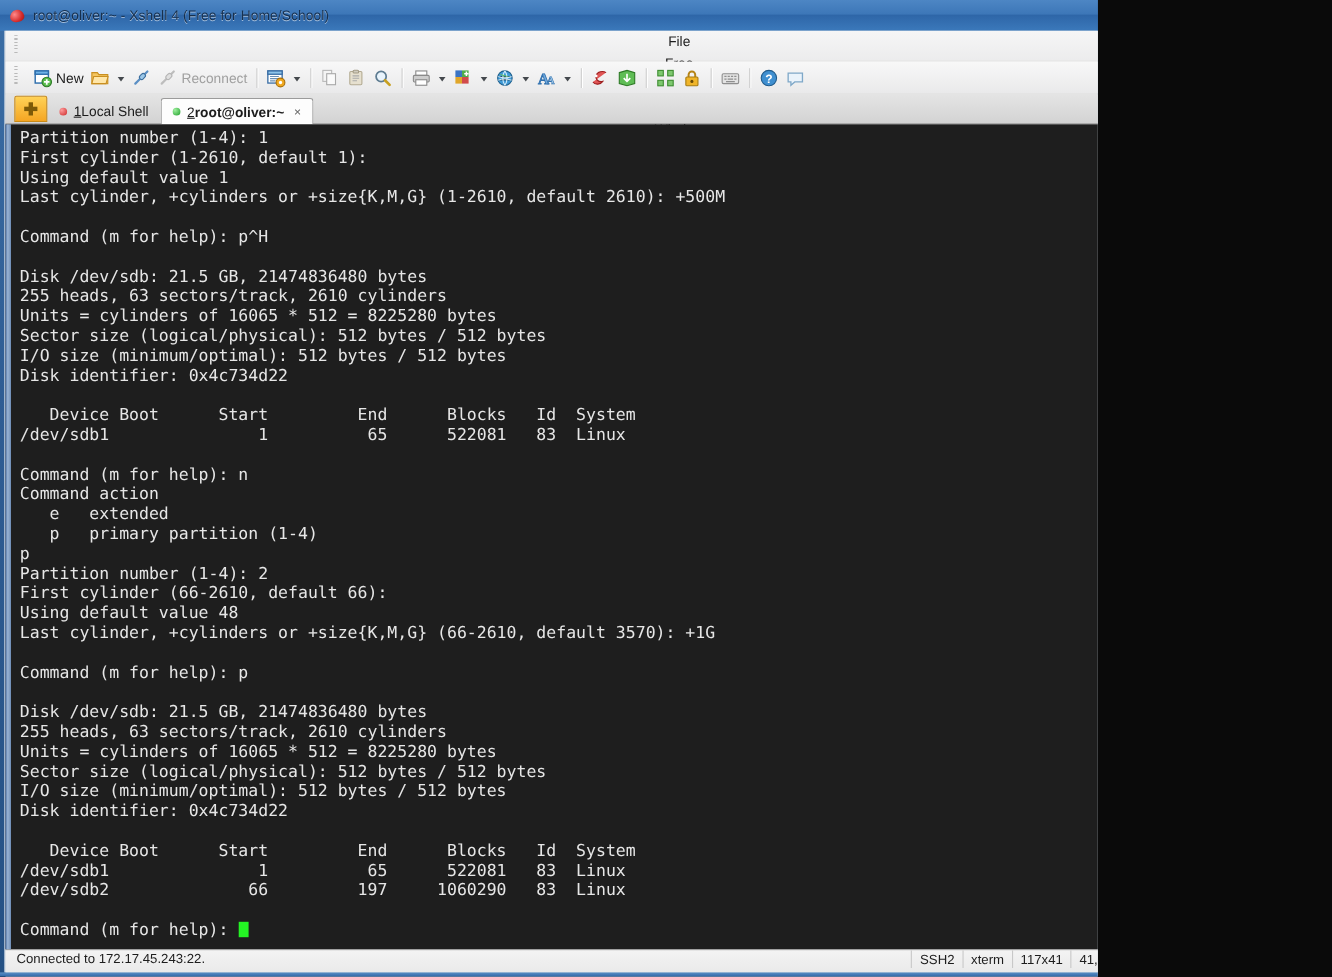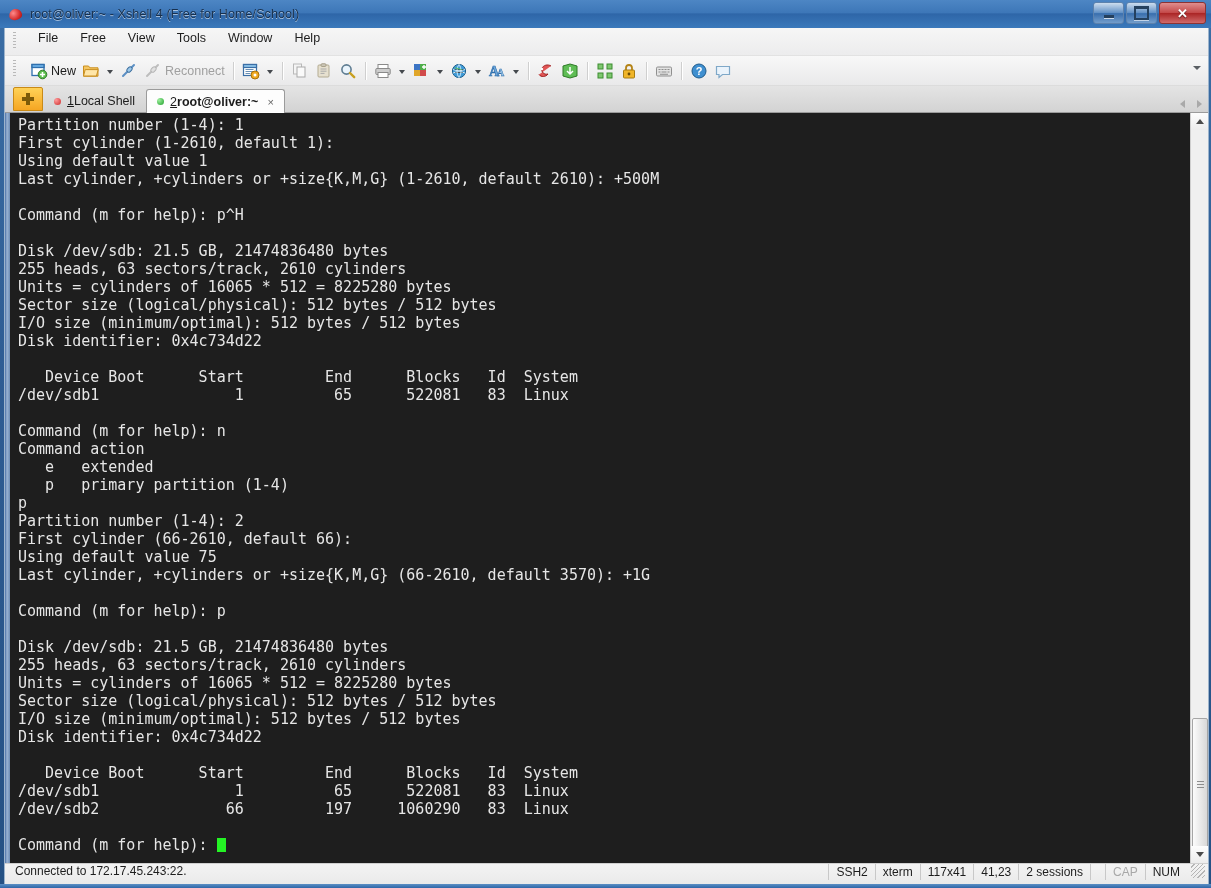--- a/index.html
+++ b/index.html
@@ -1,18 +1,18 @@
 <!DOCTYPE html>
 <html><head>
 <meta charset="utf-8">
 <style>
   html,body{margin:0;padding:0;background:#0a0a0a;}
   body{font-family:"Liberation Sans",sans-serif;}
   #app{
-    position:relative;width:1211px;height:888px;overflow:hidden;
+    position:relative;width:998px;height:888px;overflow:hidden;
     background:linear-gradient(180deg,#3b6ea5 0%,#2f5d94 40%,#255184 100%);
   }
 
   
   .titlebar{
     position:absolute;left:0;top:0;width:1211px;height:28px;
     background:linear-gradient(180deg,#4d86c4 0%,#3d77b8 45%,#2e66a8 50%,#3b79bb 100%);
     display:flex;align-items:center;
   }
   .tb-icon{width:16px;height:16px;margin-left:8px;margin-right:6px;position:relative;flex:0 0 auto;}
@@ -30,21 +30,21 @@
   .gl-min{width:10px;height:3px;background:#24405e;margin-top:6px;box-shadow:0 1px 0 rgba(255,255,255,.7);}
   .gl-max{width:11px;height:9px;border:2px solid #24405e;border-top-width:3px;box-shadow:0 1px 0 rgba(255,255,255,.6);}
   .gl-x{color:#fff;font-size:13px;font-weight:bold;line-height:1;text-shadow:0 1px 1px rgba(0,0,0,.5);}
 
   
   .client{position:absolute;left:4px;top:28px;width:1203px;height:856px;
     background:#f0f0f0;border-left:1px solid #9db4cc;border-right:1px solid #9db4cc;}
 
   
   .menubar{height:27px;background:linear-gradient(180deg,#f6f6f6,#ececed);
-    display:flex;align-items:flex-start;padding-left:22px;border-bottom:1px solid #e2e2e2;position:relative;}
+    display:flex;align-items:center;padding-left:22px;border-bottom:1px solid #e2e2e2;position:relative;flex-direction:column;}
   .grip{position:absolute;left:8px;top:4px;width:3px;height:18px;
     background:repeating-linear-gradient(180deg,#b9b9b9 0 1px,transparent 1px 3px);}
   .menuitem{font-size:12.5px;color:#1d1d1d;padding:3px 11px;cursor:default;border-radius:2px;}
 
   
   .toolbar{height:29px;background:linear-gradient(180deg,#f8f8f8,#e9e9ea);
     display:flex;align-items:center;padding-left:22px;position:relative;border-bottom:1px solid #dcdcdc;}
   .tbtn{display:flex;align-items:center;height:23px;padding:0 3px;border-radius:2px;cursor:default;}
   .tlabel{font-size:12.5px;color:#1b1b1b;margin-left:3px;}
   .tlabel.dis{color:#a0a0a0;}
@@ -404,21 +404,21 @@
           <div class="line">   Device Boot      Start         End      Blocks   Id  System</div>
           <div class="line">/dev/sdb1               1          65      522081   83  Linux</div>
           <div class="line">&nbsp;</div>
           <div class="line">Command (m for help): n</div>
           <div class="line">Command action</div>
           <div class="line">   e   extended</div>
           <div class="line">   p   primary partition (1-4)</div>
           <div class="line">p</div>
           <div class="line">Partition number (1-4): 2</div>
           <div class="line">First cylinder (66-2610, default 66):</div>
-          <div class="line">Using default value 75</div>
+          <div class="line">Using default value 48</div>
           <div class="line">Last cylinder, +cylinders or +size{K,M,G} (66-2610, default 3570): +1G</div>
           <div class="line">&nbsp;</div>
           <div class="line">Command (m for help): p</div>
           <div class="line">&nbsp;</div>
           <div class="line">Disk /dev/sdb: 21.5 GB, 21474836480 bytes</div>
           <div class="line">255 heads, 63 sectors/track, 2610 cylinders</div>
           <div class="line">Units = cylinders of 16065 * 512 = 8225280 bytes</div>
           <div class="line">Sector size (logical/physical): 512 bytes / 512 bytes</div>
           <div class="line">I/O size (minimum/optimal): 512 bytes / 512 bytes</div>
           <div class="line">Disk identifier: 0x4c734d22</div>

